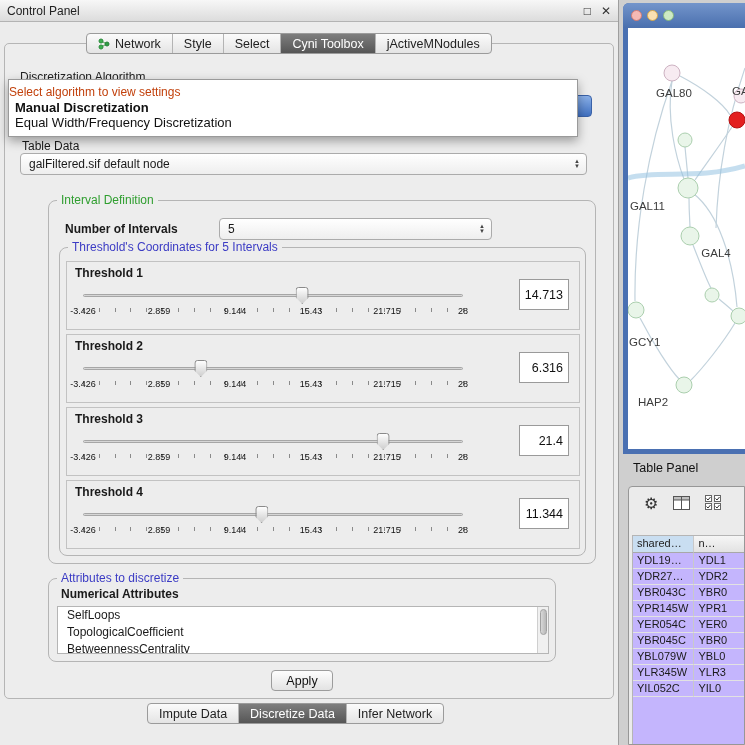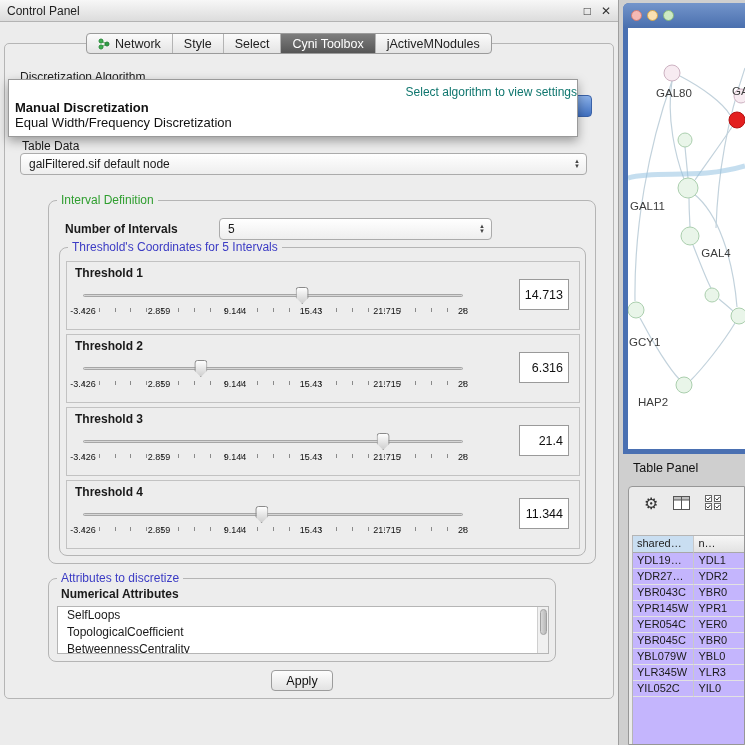--- a/index.html
+++ b/index.html
@@ -26,21 +26,21 @@
     border-left:1px solid #b4b4b4; cursor:default; white-space:nowrap; }
   .tabbar .tab:first-child { border-left:none; }
   .tabbar .tab.sel { background:linear-gradient(#7e7e7e,#565656); color:#fff; }
   .tabbar-top { left:86px; top:33px; }
   .tabbar-bottom { left:147px; top:703px; }
   .net-ico { margin-right:5px; display:inline-flex; }
   
   .algo-label { position:absolute; left:20px; top:70px; font-size:12px; color:#222; z-index:1; }
   .algo-popup { position:absolute; left:8px; top:79px; width:570px; background:#fff;
     border:1px solid #9a9a9a; box-shadow:0 4px 10px rgba(0,0,0,.35); z-index:50; padding:5px 0 6px; }
-  .algo-popup .ph { text-align:right; color:#0f766e; font-size:12px; line-height:15px; }
+  .algo-popup .ph { text-align:left; color:#c2410c; font-size:12px; line-height:15px; }
   .algo-popup .opt { font-size:13px; line-height:15px; padding:0 6px; color:#111; cursor:default; }
   .algo-popup .opt.b { font-weight:bold; }
   .combo-frag { position:absolute; left:566px; top:95px; width:26px; height:22px;
     border-radius:4px; background:linear-gradient(#8ab0e8,#4070c0); border:1px solid #3a62a8; z-index:10; }
   
   .lbl { position:absolute; font-size:12px; color:#1a1a1a; }
   .b { font-weight:bold; }
   .combo { position:absolute; display:flex; align-items:center;
     background:linear-gradient(#ffffff,#eeeeee); border:1px solid #ababab; border-radius:4px;
     font-size:12px; color:#1a1a1a; padding:0 6px 0 8px; cursor:default; }
@@ -263,20 +263,31 @@
       <div class="attr-item">TopologicalCoefficient</div>
       <div class="attr-item">BetweennessCentrality</div>
       <div class="vscroll">
         <div class="vthumb"></div>
       </div>
     </div>
   </div>
 
   <div class="apply-btn">Apply</div>
 
+  <div class="tabbar tabbar-bottom">
+    <div class="tab">
+      <span>Impute Data</span>
+    </div>
+    <div class="tab sel">
+      <span>Discretize Data</span>
+    </div>
+    <div class="tab">
+      <span>Infer Network</span>
+    </div>
+  </div>
 </div>
 
 <div class="net-window">
   <div class="net-title">
     <span class="light l-red"></span>
     <span class="light l-yel"></span>
     <span class="light l-grn"></span>
   </div>
   <div class="net-canvas">
     <svg width="117" height="421" viewBox="0 0 117 421">

